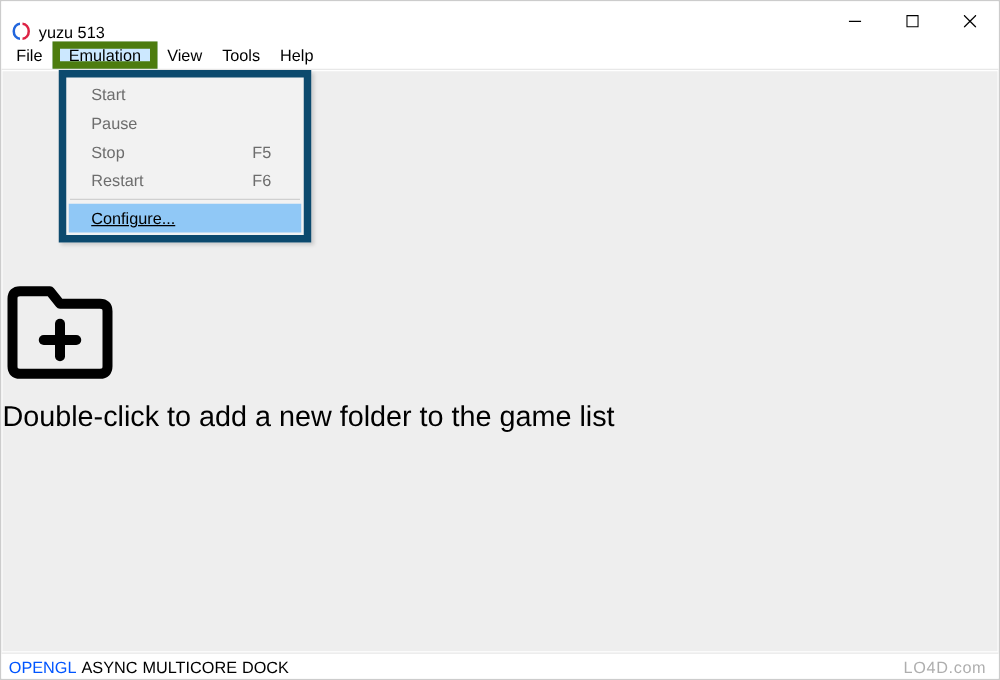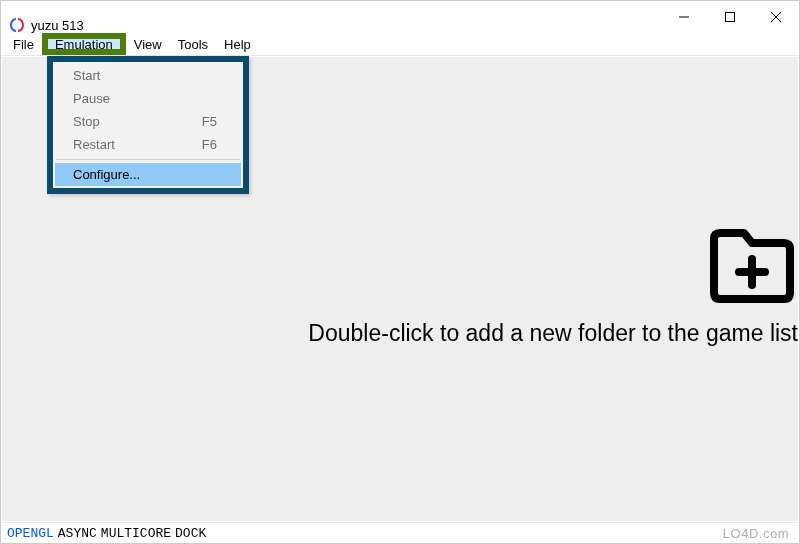--- a/index.html
+++ b/index.html
@@ -98,36 +98,37 @@
     font-size: 13px;
   }
   .dropdown .dd-sep {
     height: 1px;
     background: #d0d0d0;
     margin: 3px 1px;
   }
   .dropdown .dd-item.highlight {
     background: #90c8f6;
     color: #000;
+    text-decoration: underline;
   }
   .dropdown .dd-item.enabled {
     color: #000;
   }
 
   
   .main {
     position: absolute;
     top: 56px;
     left: 1px;
     right: 1px;
     bottom: 22px;
     background: #eeeeee;
     display: flex;
     flex-direction: column;
-    align-items: flex-end;
+    align-items: flex-start;
     justify-content: center;
   }
   .main .folder-icon {
     margin-bottom: 12px;
     margin-top: -8px;
   }
   .main .prompt {
     font-size: 23px;
     color: #000;
   }
@@ -137,21 +138,21 @@
     position: absolute;
     bottom: 0;
     left: 0;
     right: 0;
     height: 21px;
     background: #fff;
     border-top: 1px solid #e8e8e8;
     display: flex;
     align-items: center;
     padding: 0 6px;
-    font-family: Liberation Mono, monospace;
+    font-family: Liberation Sans, sans-serif;
     font-size: 13px;
   }
   .statusbar .st {
     margin-right: 4px;
     color: #000000;
   }
   .statusbar .st.opengl { color: #0055ff; }
 
   
   .watermark {

